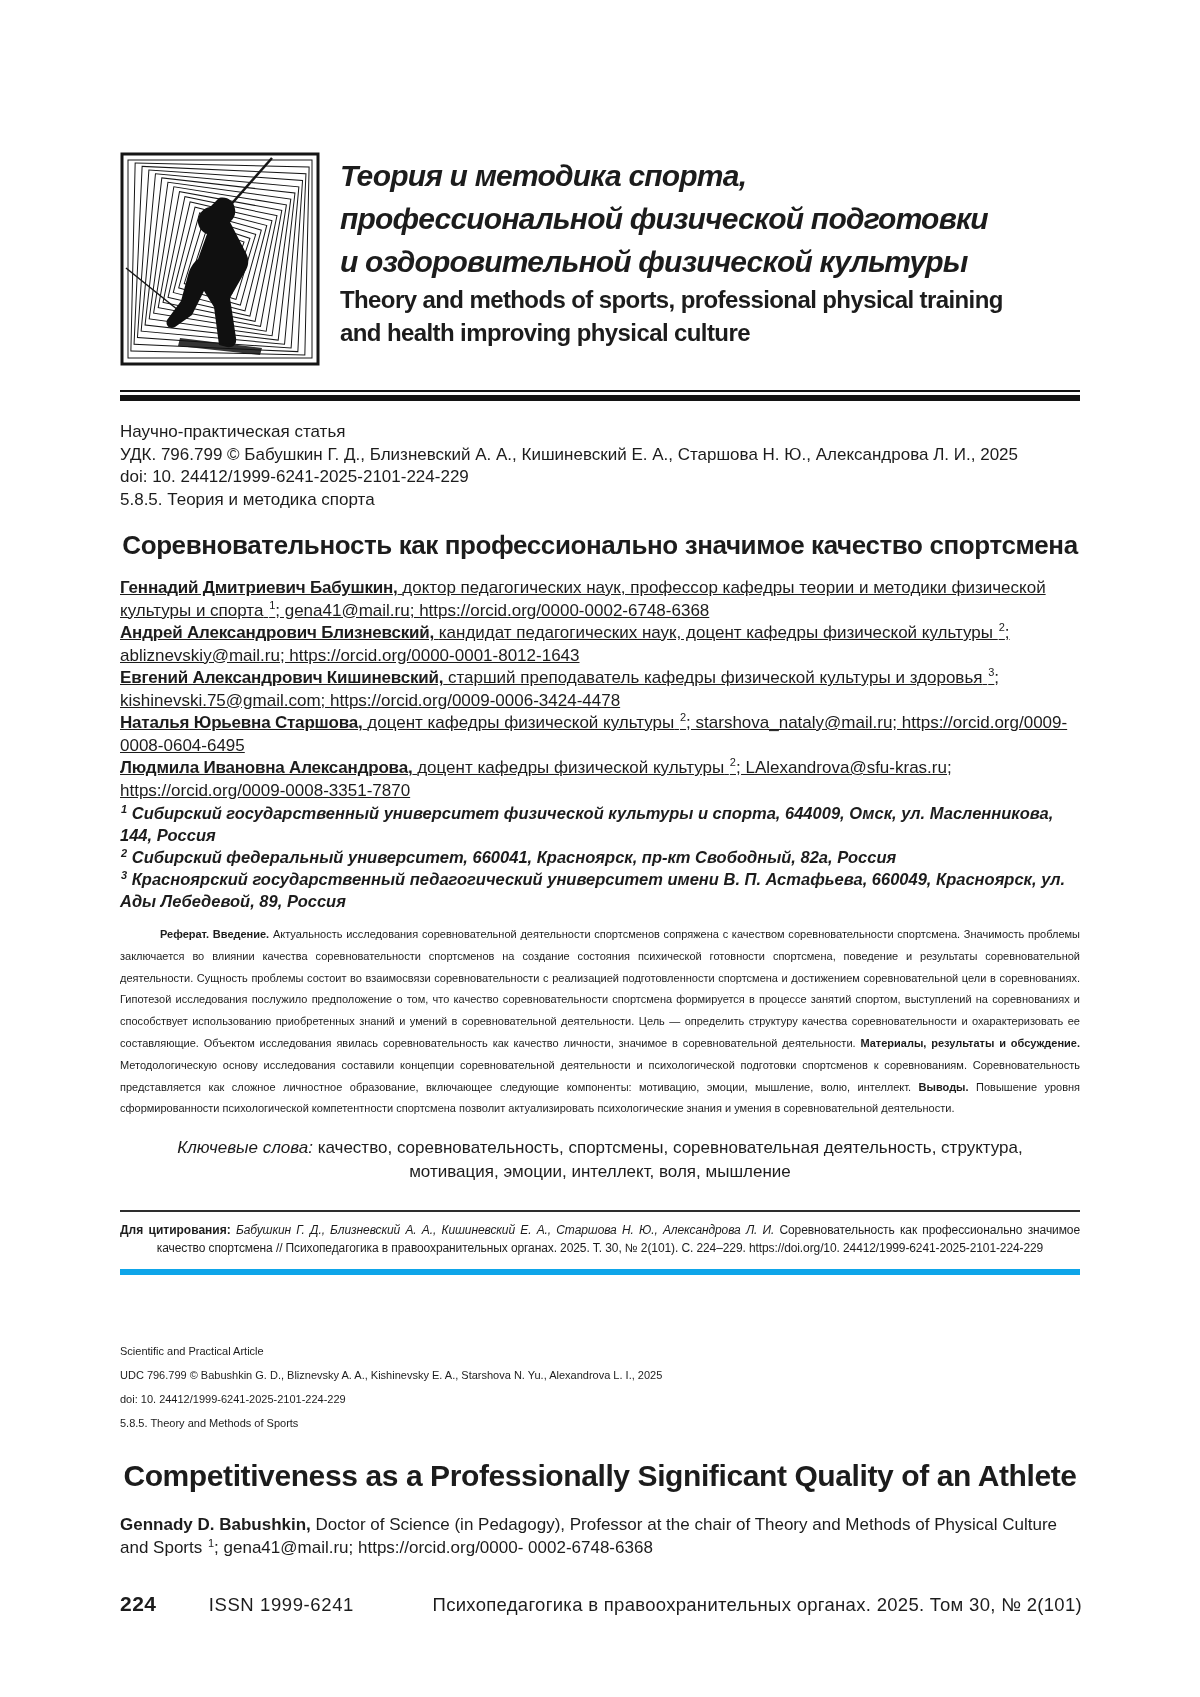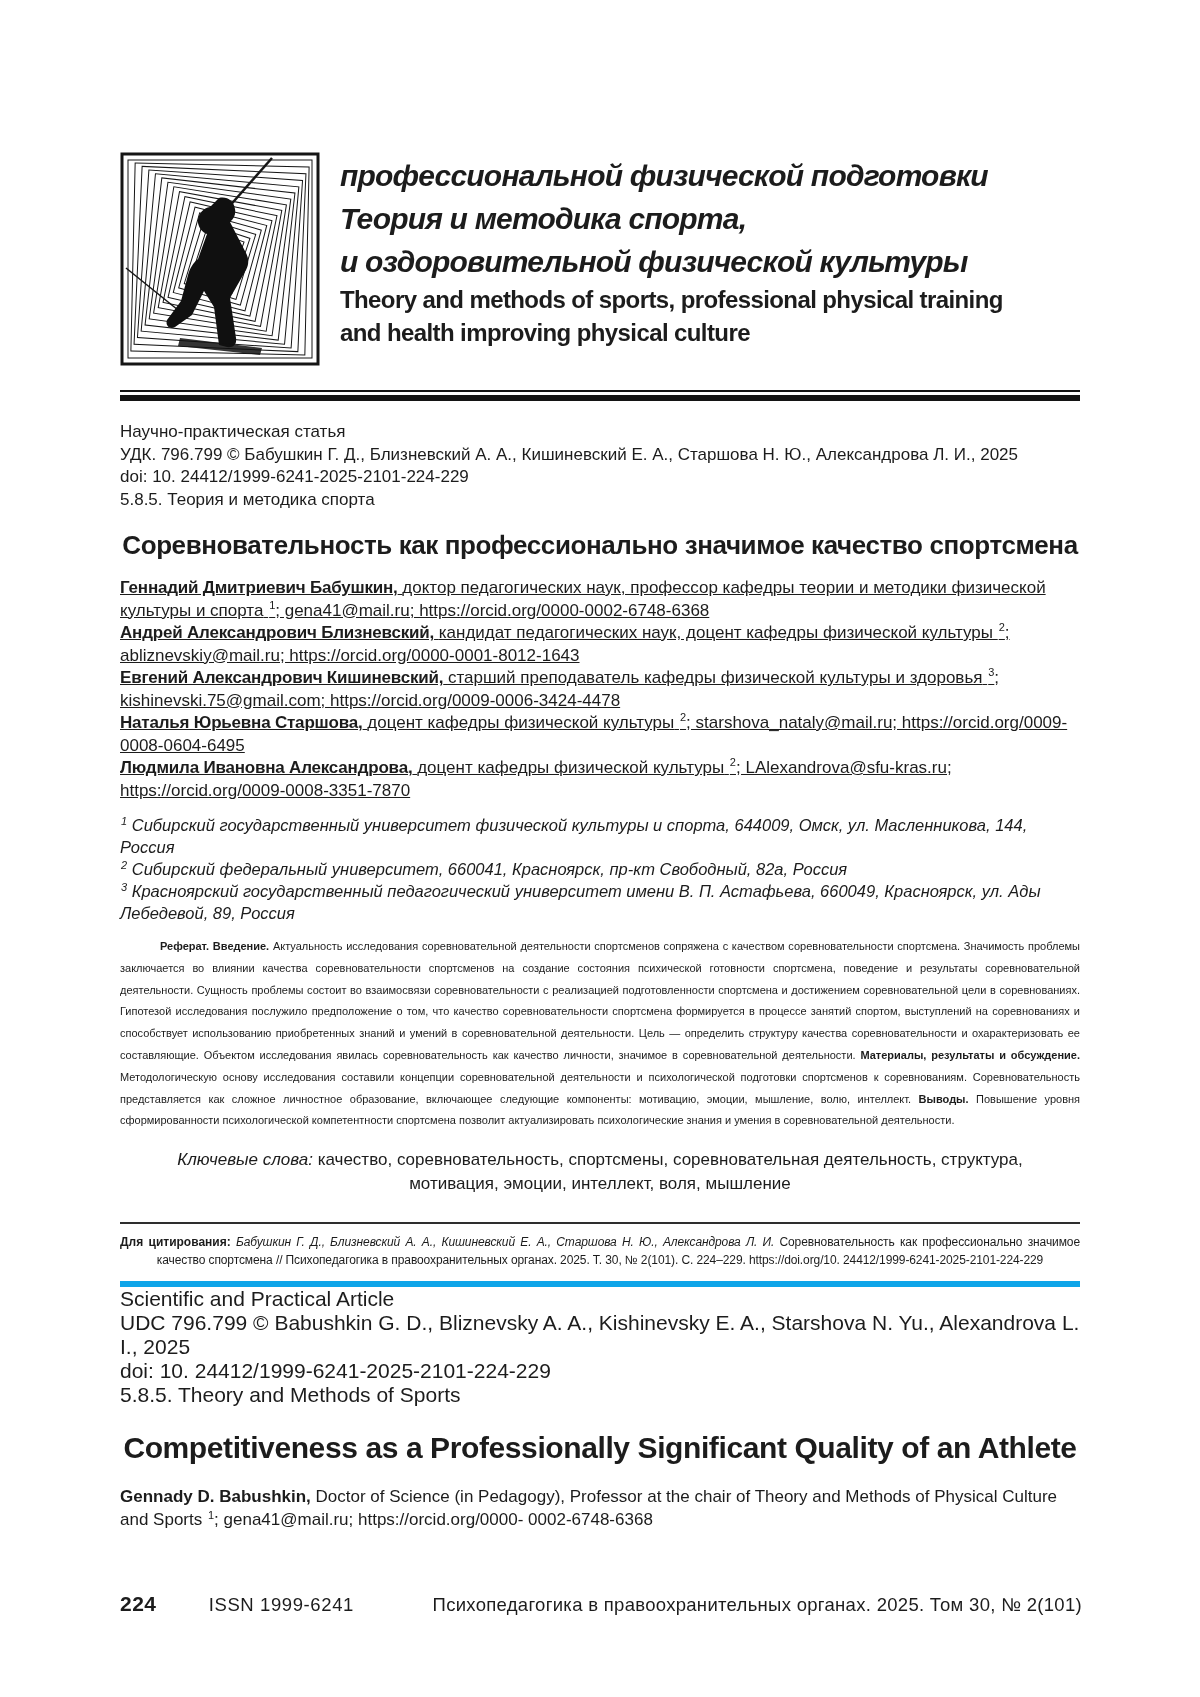--- a/index.html
+++ b/index.html
@@ -43,21 +43,21 @@
     letter-spacing:-0.4px;margin-top:18px;
   }
 
   
   .authors{margin-top:16px;font-size:17px;line-height:22.5px;text-decoration:underline;}
   .authors p{margin:0;}
   .authors b{letter-spacing:-0.2px;}
   sup.idx{font-size:11px;line-height:0;margin-left:1px;}
 
   
-  .affils{margin-top:12px;font-size:16.5px;line-height:22px;font-style:italic;}
+  .affils{font-size:16.5px;line-height:22px;font-style:italic;font-weight:bold;}
   .affils p{margin:0;}
 
   
   .abstract{
     margin-top:12px;font-size:11px;line-height:21.8px;
     text-align:justify;text-indent:40px;
   }
 
   
   .keywords{
@@ -69,21 +69,21 @@
   .citation{
     margin-top:26px;
     border-top:2px solid #2e2e2e;border-bottom:6px solid #0ea5e9;
     padding:10px 0 12px 0;
     font-size:12px;line-height:17.5px;letter-spacing:-0.1px;
     text-align:justify;text-align-last:center;
   }
   .citation b{letter-spacing:0;}
 
   
-  .meta-en{font-size:21px;line-height:24px;}
+  .meta-en{margin-top:64px;font-size:11px;line-height:24px;}
   .title-en{
     text-align:center;font-weight:700;font-size:30px;line-height:30px;
     letter-spacing:-0.4px;margin-top:26px;
   }
   .author-en{margin-top:22px;font-size:17px;line-height:23px;}
 
   
   .footer{
     position:absolute;left:120px;right:118px;top:1592px;
     display:flex;align-items:baseline;
@@ -122,22 +122,22 @@
             <rect x="83" y="83" width="34" height="48" stroke-width="1" transform="rotate(19.5 100 107)"></rect>
             <line x1="152" y1="6" x2="92" y2="74" stroke-width="2.5"></line>
             <line x1="6" y1="116" x2="58" y2="158" stroke-width="1.5"></line>
           </g>
           <path fill="#101010" d="M99,46c8,-2 15,3 16,11c1,5 -1,10 -5,13l16,31c3,6 3,11 0,17l-16,28l6,40c1,7 -3,10 -9,9l-8,-2l-5,-38l-10,-16l-12,24l-17,12c-5,3 -10,-1 -8,-7l14,-19l7,-26c2,-7 5,-12 10,-16l9,-25c-5,-2 -8,-6 -9,-11c-1,-8 5,-15 12,-16z"></path>
           <path fill="#101010" d="M60,186l82,10l-2,7l-82,-9z" opacity="0.85"></path>
         </svg>
       </div>
       <div class="jheader-text">
         <div class="jtitle-ru">
+          <div>Теория и методика спорта,</div>
           <div>профессиональной физической подготовки</div>
-          <div>Теория и методика спорта,</div>
           <div>и оздоровительной физической культуры</div>
         </div>
         <div class="jtitle-en">
           <div>Theory and methods of sports, professional physical training</div>
           <div>and health improving physical culture</div>
         </div>
       </div>
     </div>
 
     <div class="double-rule">

